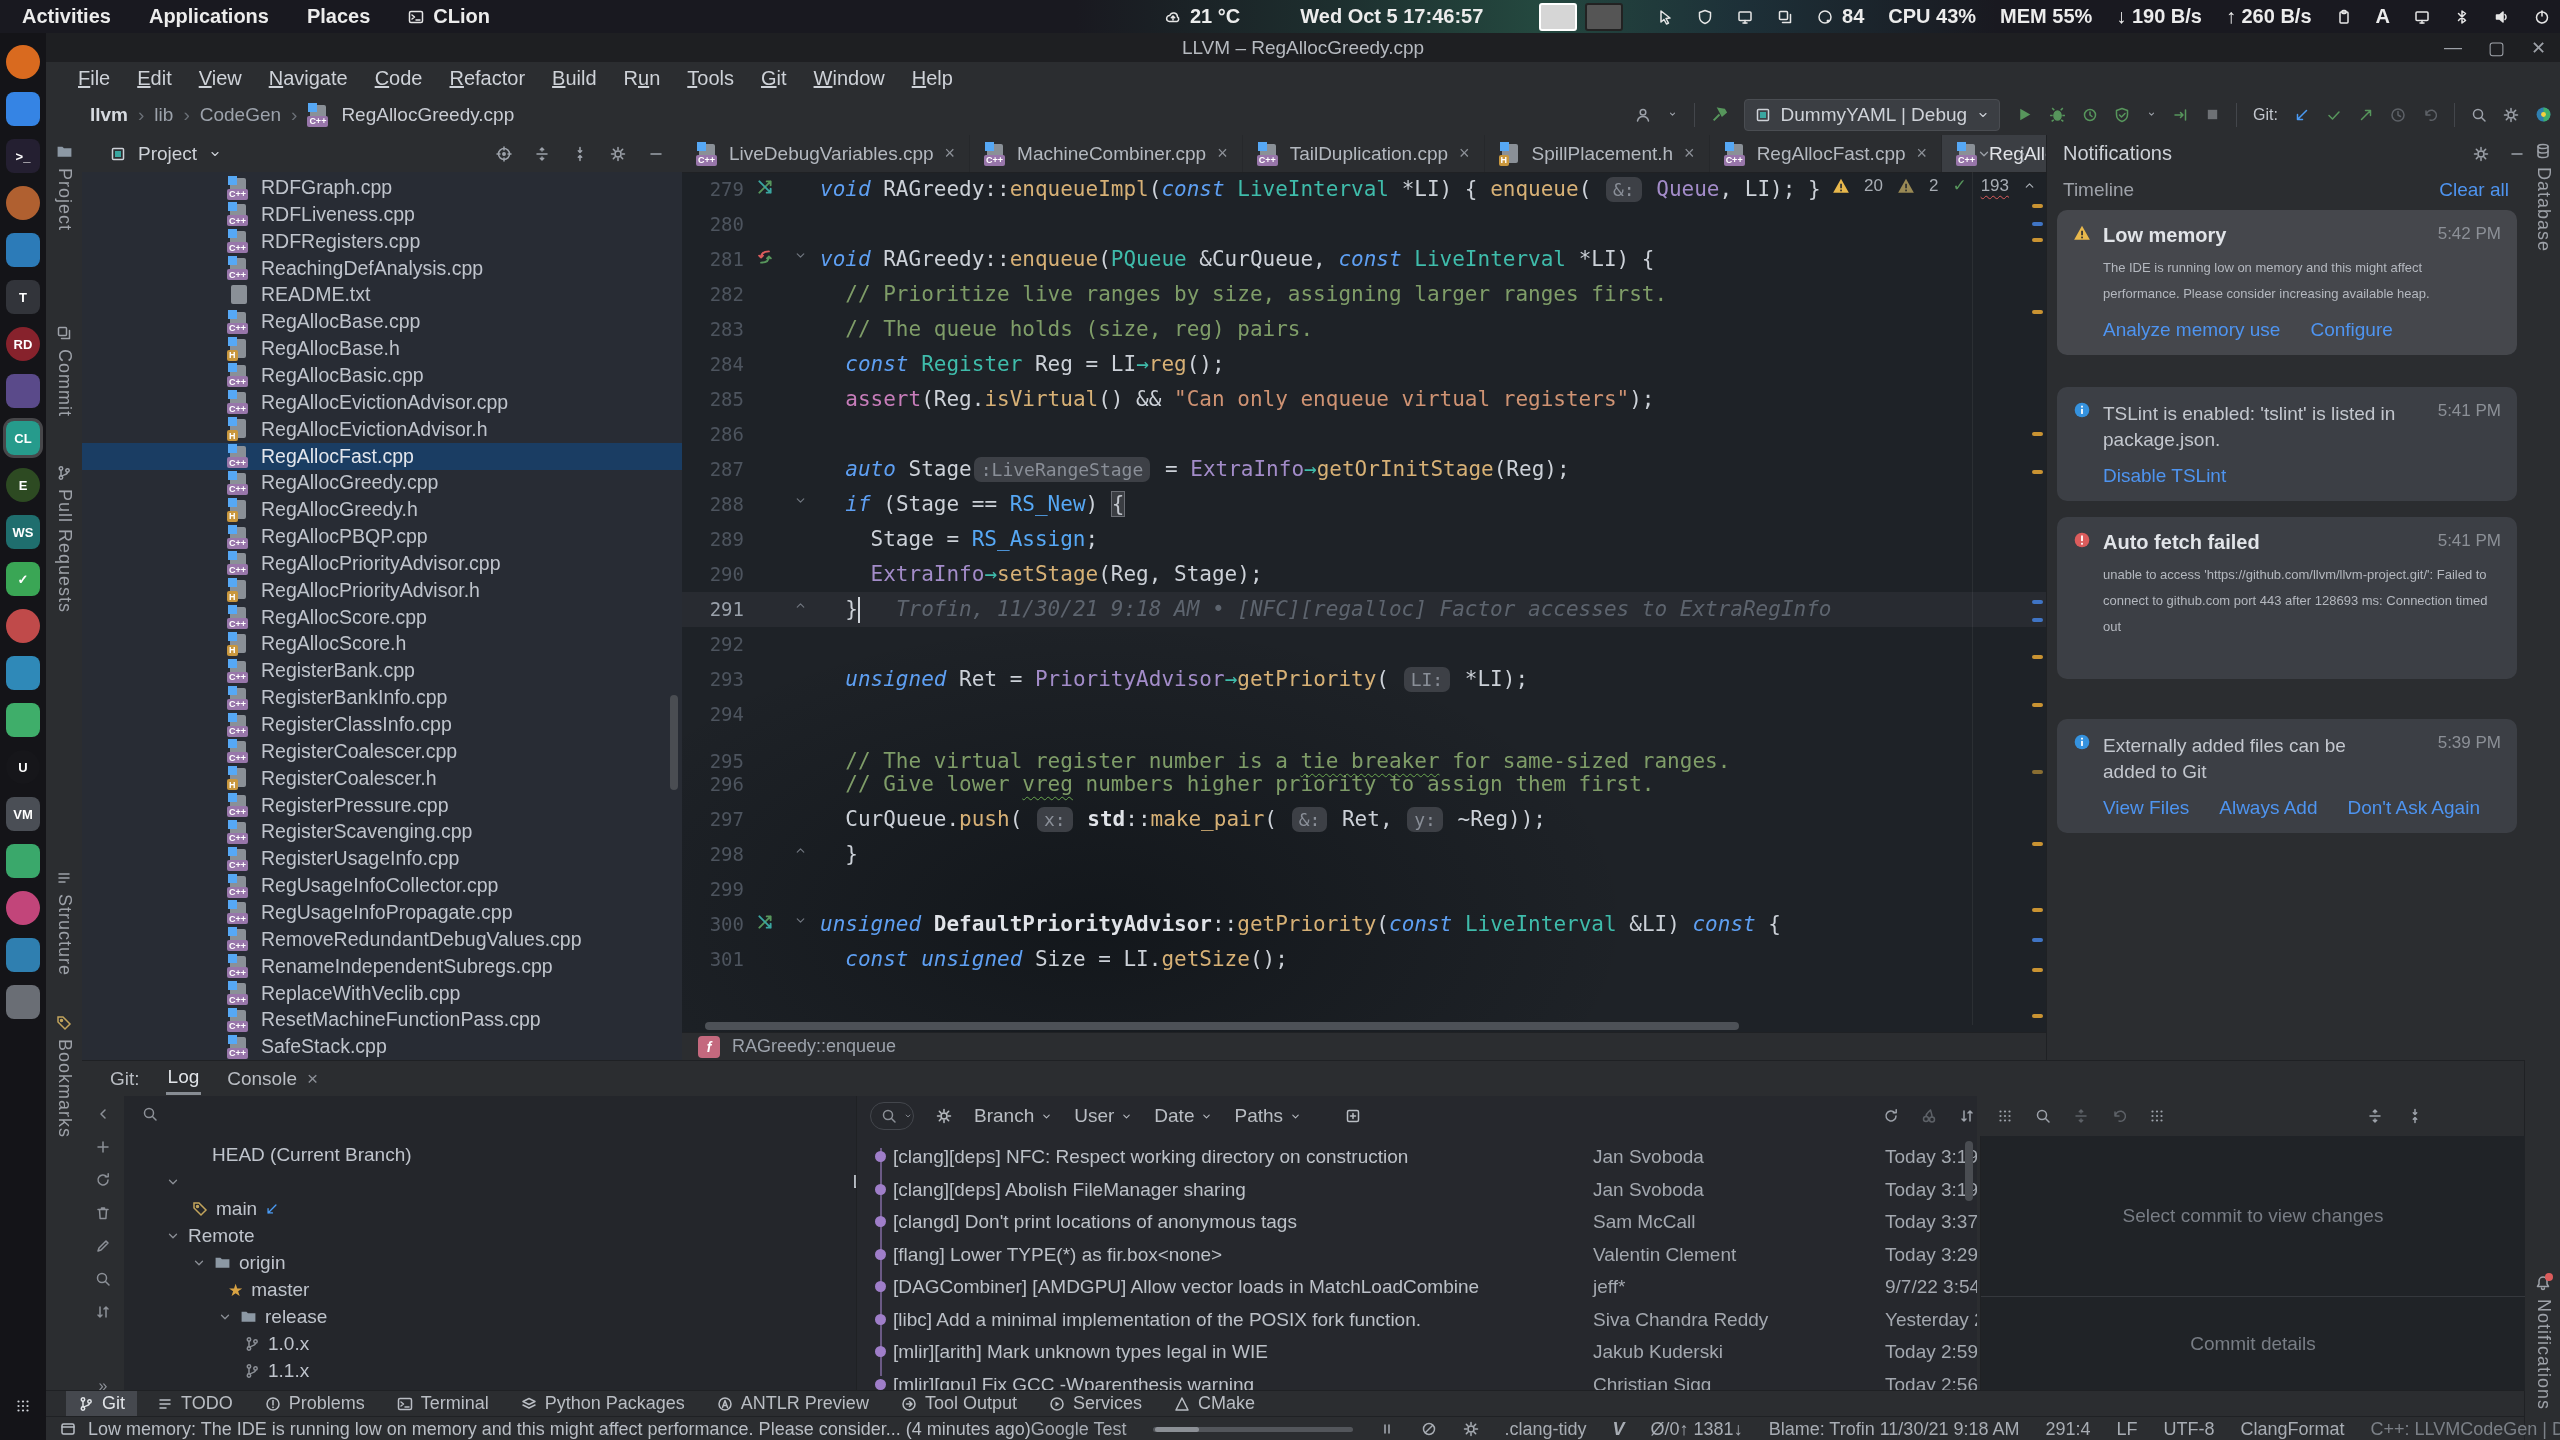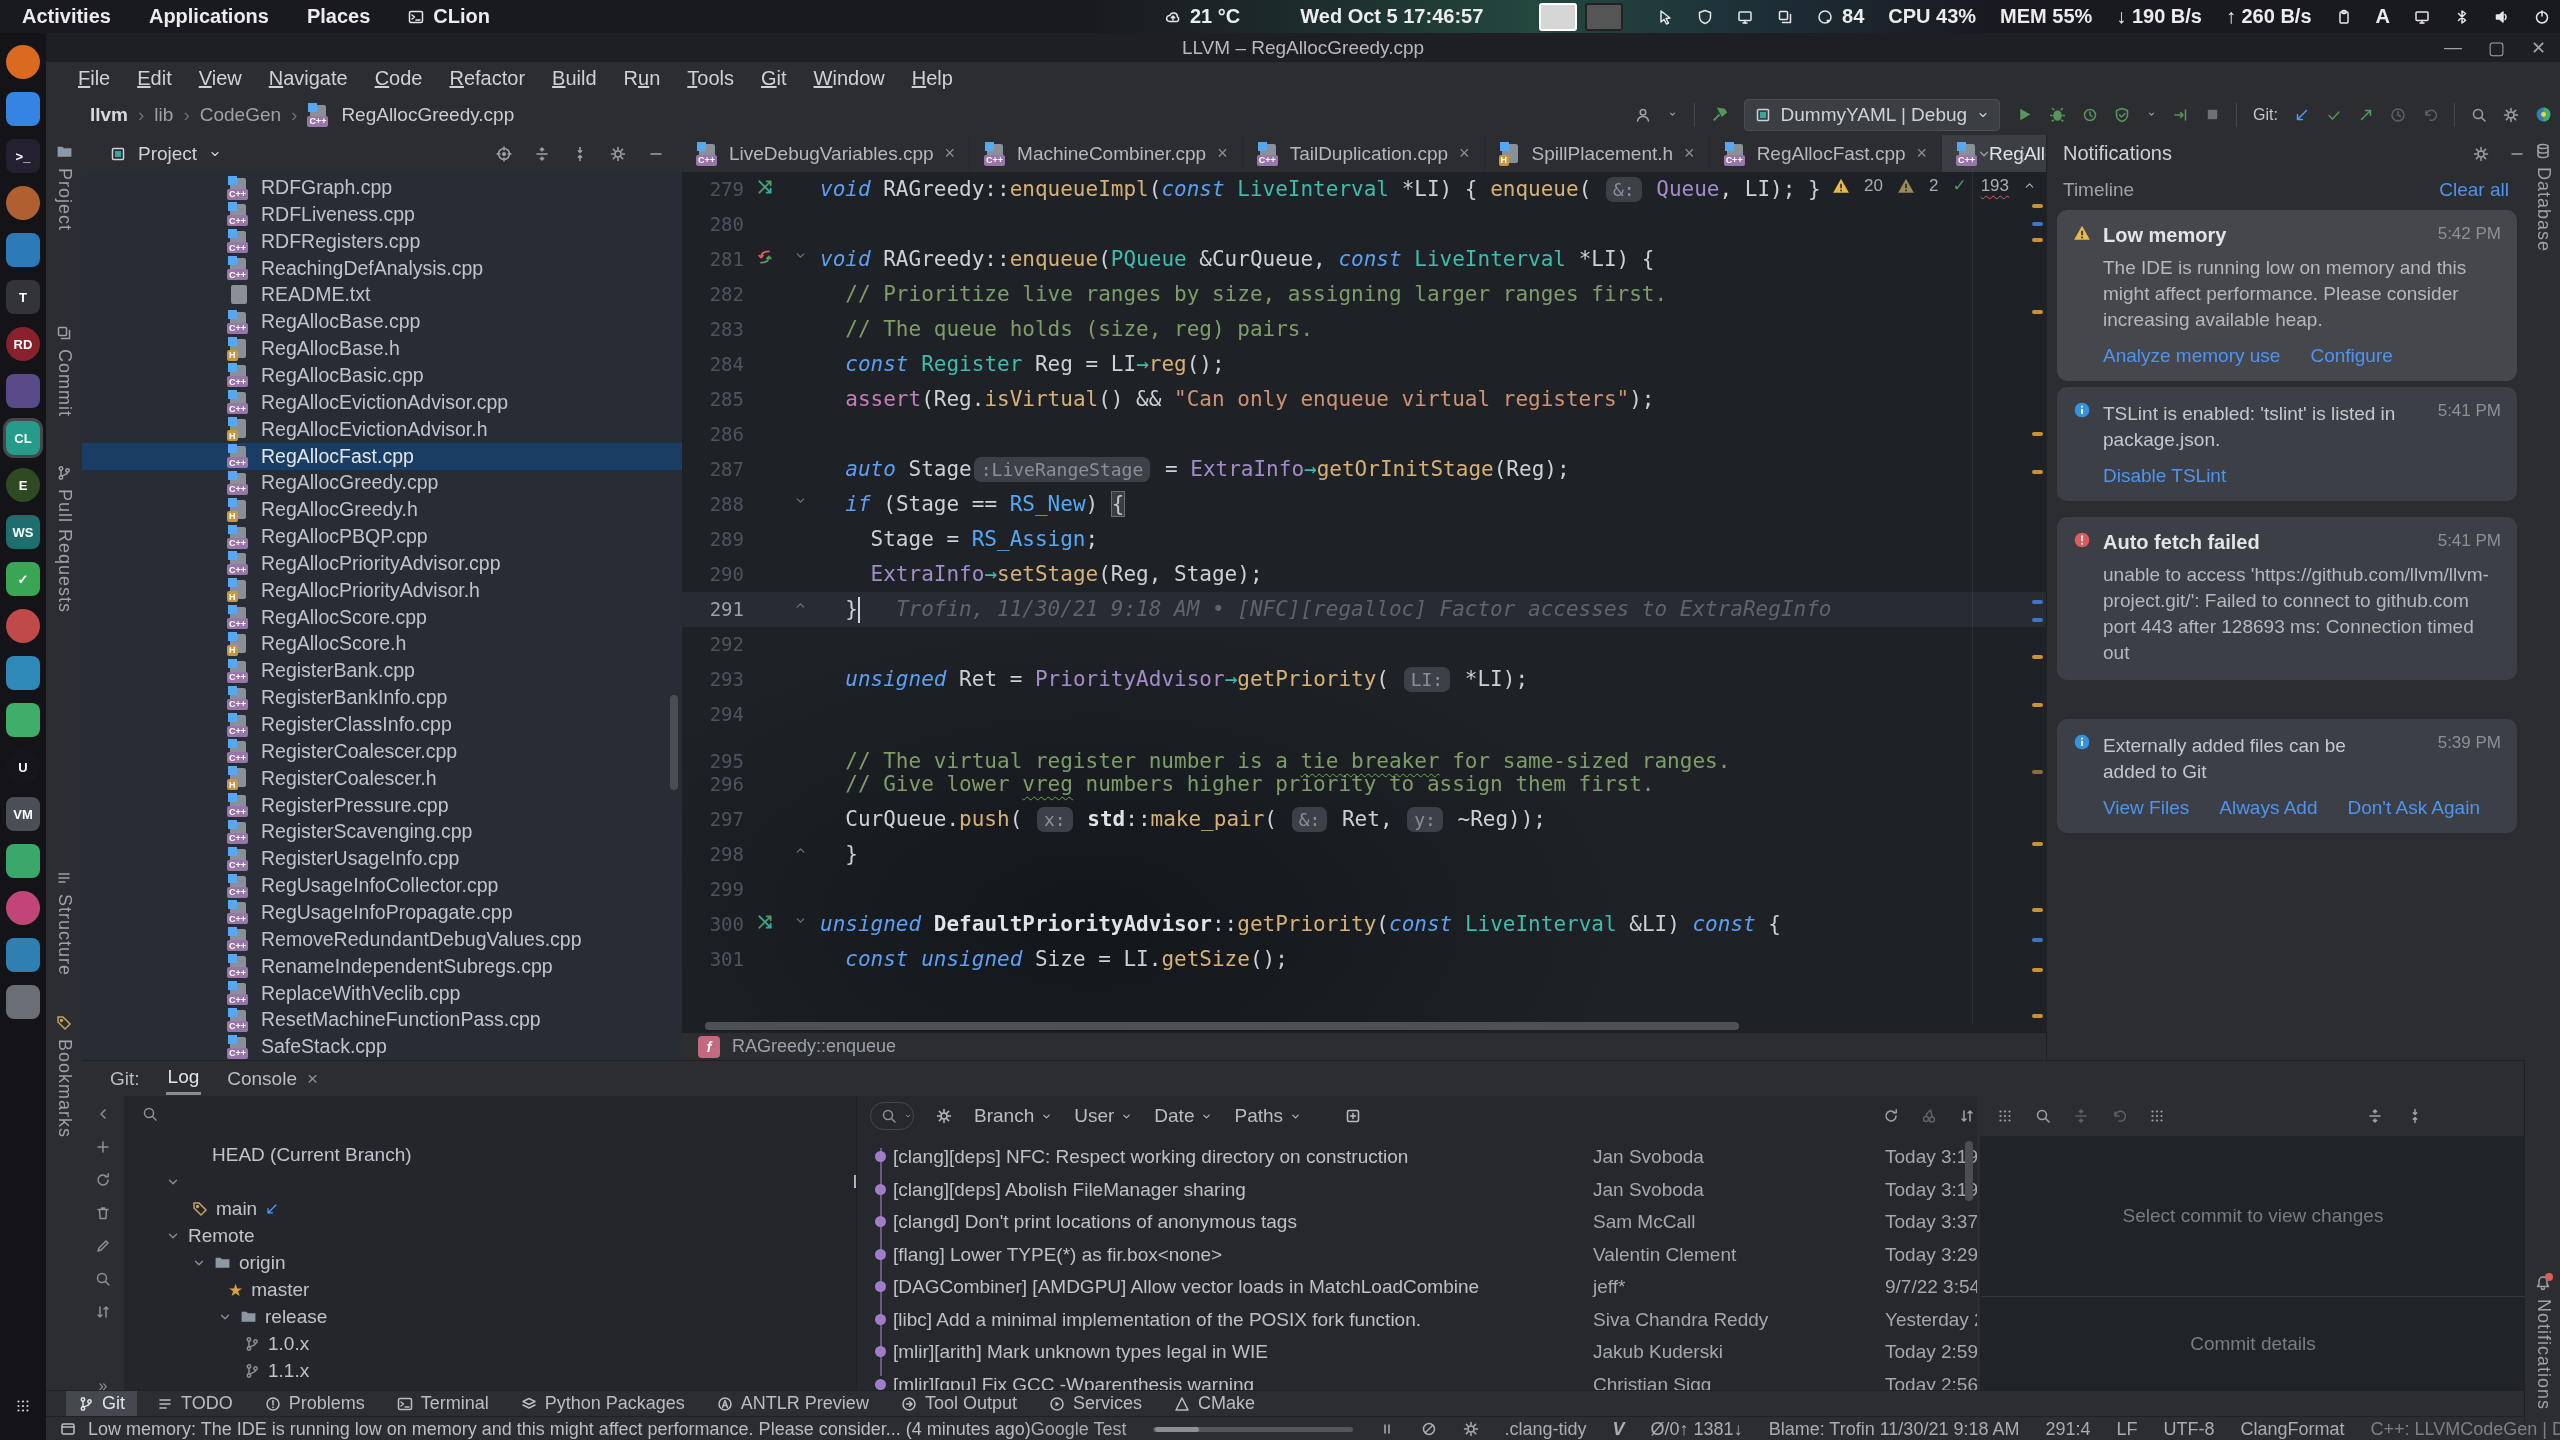--- a/index.html
+++ b/index.html
@@ -92,21 +92,21 @@
   #notif-panel{left:2046px;top:135px;width:478px;height:925px;background:#2b2d30;border-left:1px solid #1f2124;}
   #notif-header{position:absolute;left:16px;top:0;width:446px;height:37px;display:flex;align-items:center;font-size:20px;color:#ced2d8;}
   #notif-hicons{position:absolute;right:0;top:0;height:37px;display:flex;gap:20px;align-items:center;color:#9da2aa;}
   #timeline-row{position:absolute;left:16px;top:40px;width:446px;height:30px;display:flex;align-items:center;font-size:19px;color:#9da1a8;}
   #clear-all{margin-left:auto;color:#4e94f0;}
   #notif-cards{position:absolute;left:10px;top:75px;width:460px;}
   .ncard{position:absolute;left:0;width:460px;border-radius:10px;padding:14px 16px;box-sizing:border-box;}
   .ncard .head{display:flex;gap:12px;align-items:flex-start;}
   .ncard .title{font-size:20px;font-weight:700;color:#e1e4e8;}
   .ncard .time{margin-left:auto;font-size:17px;color:#8c9097;white-space:nowrap;}
-  .ncard .body{margin-top:8px;font-size:19px;line-height:26px;color:#b4b8bf;}
+  .ncard .body{margin-top:8px;font-size:13px;line-height:26px;color:#b4b8bf;}
   .ncard .links{margin-top:12px;display:flex;gap:30px;font-size:19px;color:#4e94f0;}
   .nbody-inline{font-size:19px;line-height:26px;color:#c3c7ce;}
   
   #git-panel{left:82px;top:1060px;width:2442px;height:330px;background:#2b2d30;border-top:1px solid #1f2124;}
   #git-header{position:absolute;left:0;top:0;width:100%;height:35px;display:flex;align-items:center;gap:26px;padding-left:28px;box-sizing:border-box;font-size:19px;color:#b9bdc3;}
   .gtab-active{color:#e1e4e8;border-bottom:3px solid #878c93;padding:4px 2px;}
   #git-vtool{position:absolute;left:0;top:35px;width:42px;height:295px;display:flex;flex-direction:column;align-items:center;gap:17px;padding-top:10px;color:#8c9097;}
   #git-branches{position:absolute;left:42px;top:35px;width:732px;height:295px;background:#24262b;overflow:hidden;}
   .br-row{position:absolute;left:0;width:100%;height:27px;display:flex;align-items:center;gap:8px;font-size:19px;color:#bfc4cc;}
   #git-commits{position:absolute;left:774px;top:35px;width:1120px;height:295px;background:#26282d;border-left:1px solid #1f2124;overflow:hidden;}

